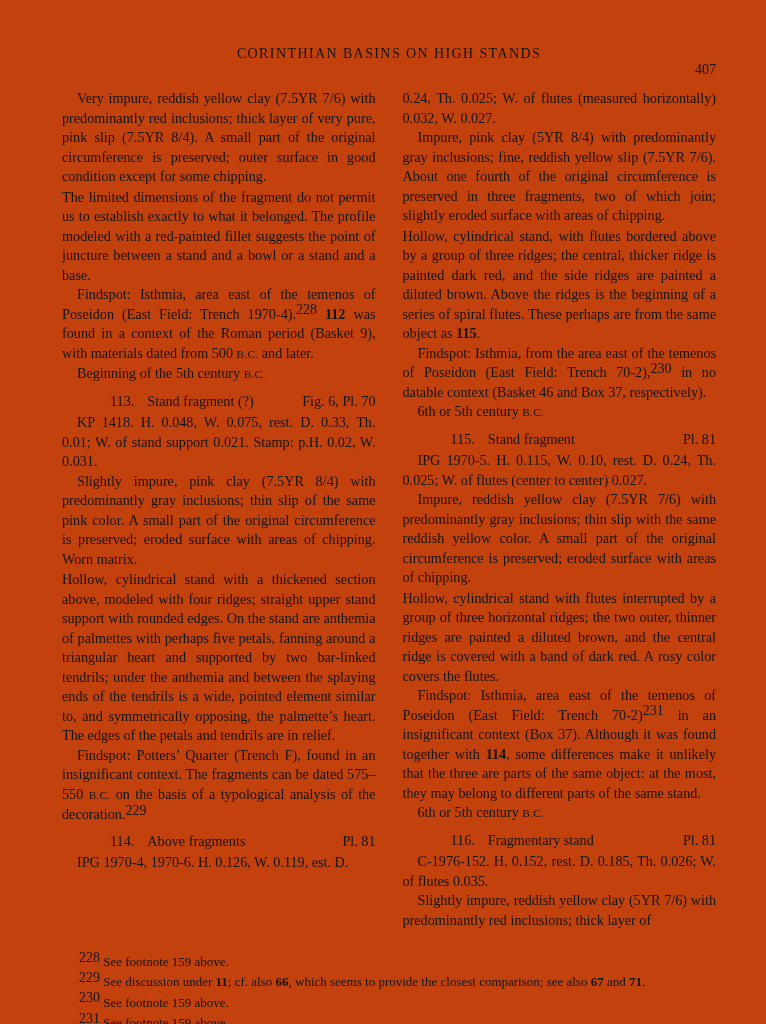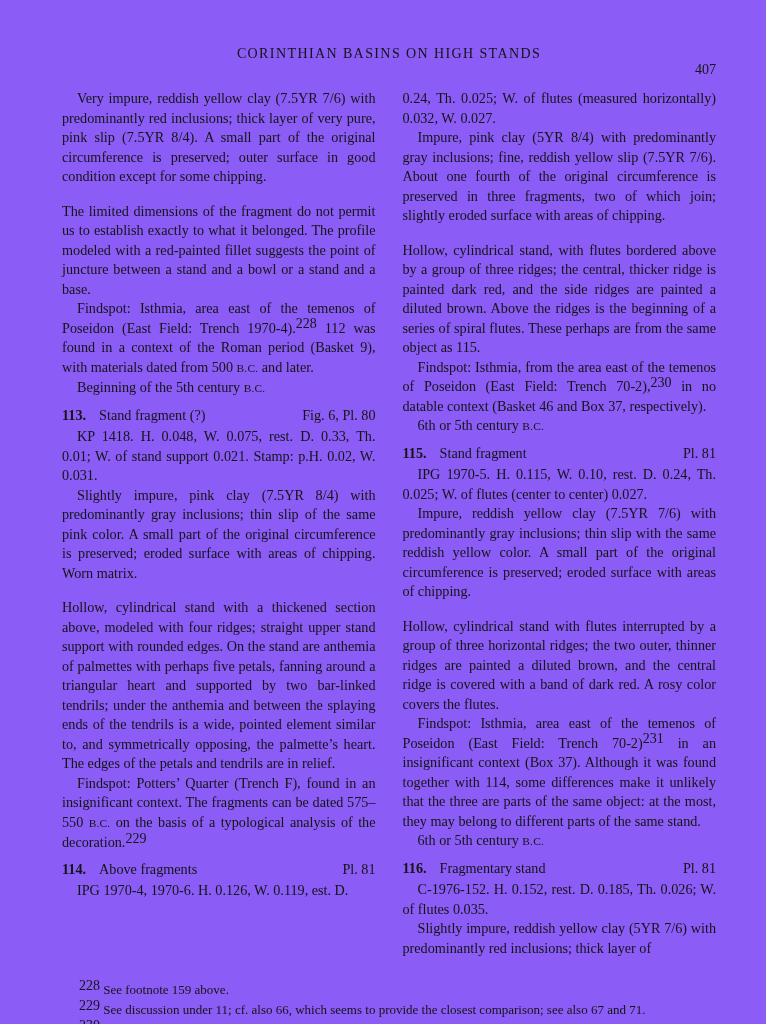--- a/index.html
+++ b/index.html
@@ -1,21 +1,21 @@
 <!DOCTYPE html>
 <html><head>
 <meta charset="utf-8">
 <style>
   * { box-sizing: border-box; }
   html, body { margin: 0; padding: 0; background: #ffffff; }
   .page {
     position: relative;
     width: 766px;
     height: 1024px;
-    background: #8b5cf6;
+    background: #c2410c;
     color: #141414;
     font-family: "Liberation Serif", "DejaVu Serif", serif;
     padding: 46px 50px 0 62px;
     overflow: hidden;
   }
   .running-head {
     position: relative;
     text-align: center;
     font-size: 14px;
     letter-spacing: 1.4px;
@@ -34,30 +34,30 @@
   }
   .col {
     width: 313.5px;
     flex: 0 0 auto;
     text-align: justify;
     font-size: 14.2px;
     line-height: 19.5px;
   }
   p.para { margin: 0; }
   p.para.indent { text-indent: 15px; }
-  p.para.space { margin-top: 15px; }
+  p.para.space { margin-top: 1px; }
   .entry-heading {
     display: flex;
     justify-content: space-between;
     margin: 7px 0 2px 0;
   }
-  .entry-num { font-weight: bold; margin-right: 13px; }
+  .entry-num { font-weight: normal; margin-right: 13px; margin-left: 48px; }
   .entry-title { }
   .entry-ref { }
-  .run-b { font-weight: normal; }
+  .run-b { font-weight: bold; }
   .run-i { font-style: italic; }
   .run-sc { font-size: 11.4px; letter-spacing: 0.2px; }
   sup.run-sup, .footnote sup.run-sup {
     font-size: 14px;
     line-height: 0;
     position: relative;
     top: -4.5px;
     vertical-align: baseline;
   }
   .footnotes {
@@ -78,21 +78,21 @@
   </div>
 
   <div class="columns">
     <div class="col" id="col-left">
         <p class="para indent"><span class="run">Very impure, reddish yellow clay (7.5YR 7/6) with predominantly red inclusions; thick layer of very pure, pink slip (7.5YR 8/4). A small part of the original circumference is preserved; outer surface in good condition except for some chipping.</span></p>
         <p class="para space"><span class="run">The limited dimensions of the fragment do not permit us to establish exactly to what it belonged. The profile modeled with a red-painted fillet suggests the point of juncture between a stand and a bowl or a stand and a base.</span></p>
         <p class="para indent"><span class="run">Findspot: Isthmia, area east of the temenos of Poseidon (East Field: Trench 1970-4).</span><sup class="run run-sup">228</sup><span class="run"> </span><span class="run run-b">112</span><span class="run"> was found in a context of the Roman period (Basket 9), with materials dated from 500 </span><span class="run run-sc">B.C.</span><span class="run"> and later.</span></p>
         <p class="para indent"><span class="run">Beginning of the 5th century </span><span class="run run-sc">B.C.</span></p>
         <div class="entry-heading">
           <span class="entry-left"><span class="entry-num">113.</span><span class="entry-title">Stand fragment (?)</span></span>
-          <span class="entry-ref">Fig. 6, Pl. 80</span>
+          <span class="entry-ref">Fig. 6, Pl. 70</span>
         </div>
         <p class="para indent"><span class="run">KP 1418. H. 0.048, W. 0.075, rest. D. 0.33, Th. 0.01; W. of stand support 0.021. Stamp: p.H. 0.02, W. 0.031.</span></p>
         <p class="para indent"><span class="run">Slightly impure, pink clay (7.5YR 8/4) with predominantly gray inclusions; thin slip of the same pink color. A small part of the original circumference is preserved; eroded surface with areas of chipping. Worn matrix.</span></p>
         <p class="para space"><span class="run">Hollow, cylindrical stand with a thickened section above, modeled with four ridges; straight upper stand support with rounded edges. On the stand are anthemia of palmettes with perhaps five petals, fanning around a triangular heart and supported by two bar-linked tendrils; under the anthemia and between the splaying ends of the tendrils is a wide, pointed element similar to, and symmetrically opposing, the palmette’s heart. The edges of the petals and tendrils are in relief.</span></p>
         <p class="para indent"><span class="run">Findspot: Potters’ Quarter (Trench F), found in an insignificant context. The fragments can be dated 575–550 </span><span class="run run-sc">B.C.</span><span class="run"> on the basis of a typological analysis of the decoration.</span><sup class="run run-sup">229</sup></p>
         <div class="entry-heading">
           <span class="entry-left"><span class="entry-num">114.</span><span class="entry-title">Above fragments</span></span>
           <span class="entry-ref">Pl. 81</span>
         </div>
         <p class="para indent"><span class="run">IPG 1970-4, 1970-6. H. 0.126, W. 0.119, est. D.</span></p>

